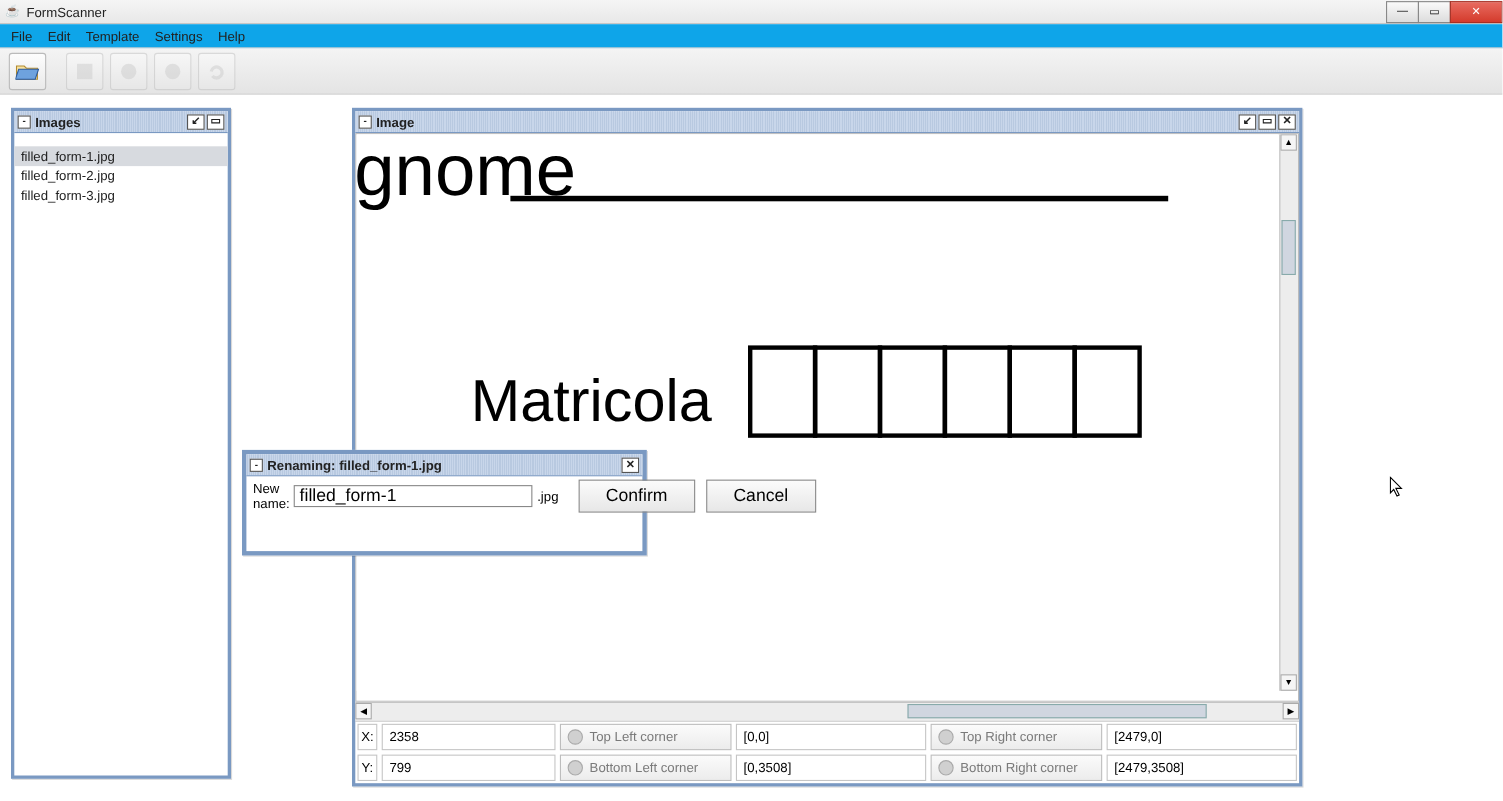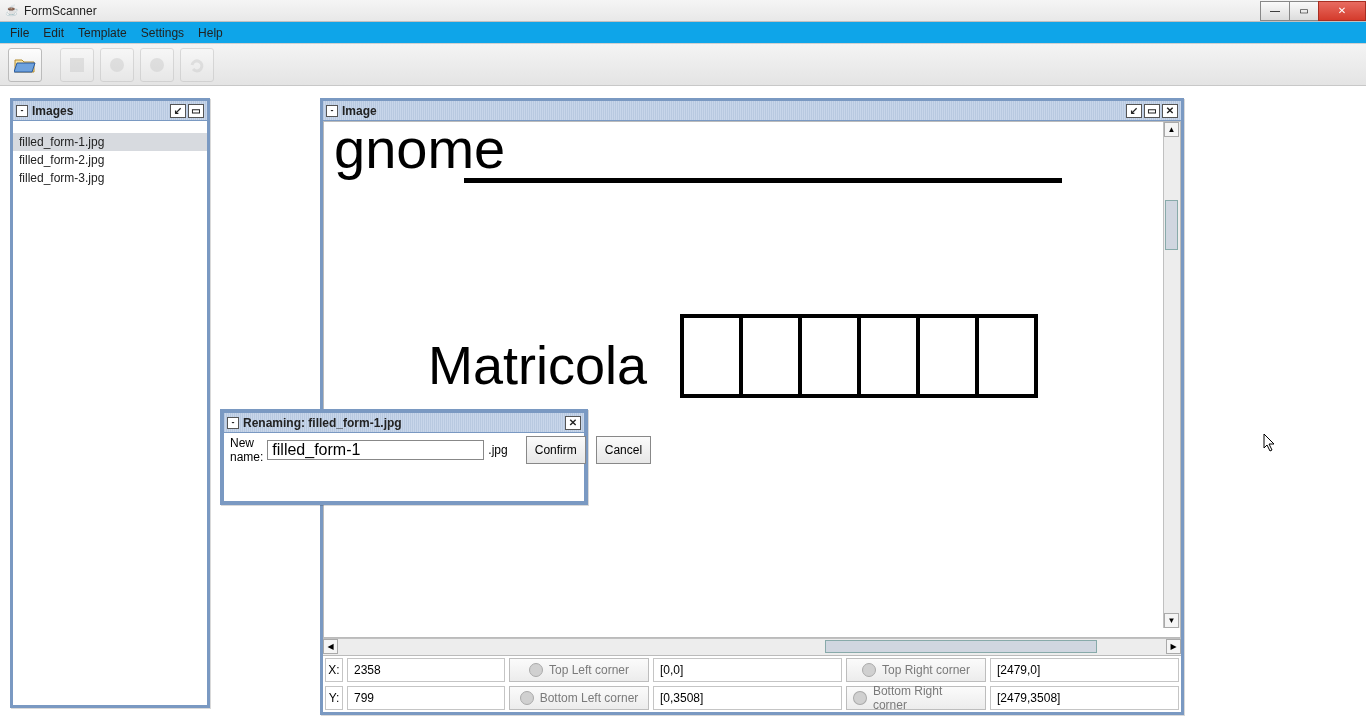--- a/index.html
+++ b/index.html
@@ -37,21 +37,21 @@
 .images-frame { left: 10px; top: 12px; width: 200px; height: 610px; }
 .file-list { padding: 12px 0; }
 .file-list .item { padding: 2px 6px; font-size: 12px; color: #222; }
 .file-list .item.selected { background: #d7dadf; }
 
 
 .image-frame { left: 320px; top: 12px; width: 864px; height: 617px; }
 .image-body { position: absolute; top: 20px; left: 0; right: 0; bottom: 0; display: flex; flex-direction: column; }
 .image-canvas-wrap { flex: 1; position: relative; overflow: hidden; border: 1px solid #bbb; }
 .image-canvas { position: absolute; left: 0; top: 0; width: 838px; height: 506px; background: #fff; }
-.doc-text1 { position: absolute; left: -2px; top: -6px; font-family: Arial, sans-serif; font-size: 56px; font-weight: 400; color: #000; letter-spacing: 0px; margin-left: 12px; }
+.doc-text1 { position: absolute; left: -2px; top: -6px; font-family: Arial, sans-serif; font-size: 66px; font-weight: 400; color: #000; letter-spacing: 0px; }
 .doc-underline { position: absolute; left: 140px; top: 56px; width: 598px; height: 5px; background: #000; }
 .doc-text2 { position: absolute; left: 104px; top: 212px; font-family: Arial, sans-serif; font-size: 54px; font-weight: 400; color: #000; }
 .doc-boxes { position: absolute; left: 356px; top: 192px; display: flex; }
 .doc-boxes .b { width: 63px; height: 84px; border: 4px solid #000; margin-left: -4px; }
 .doc-boxes .b:first-child { margin-left: 0; }
 
 
 .vscroll { position: absolute; right: 0; top: 0; width: 17px; height: 506px; background: #ededed; border-left: 1px solid #c0c0c0; }
 .vscroll .arrow { width: 15px; height: 15px; background: #f5f5f5; border: 1px solid #aaa; position: absolute; left: 0; display:flex; align-items:center; justify-content:center; font-size:8px; }
 .vscroll .arrow.up { top: 0; } .vscroll .arrow.down { bottom: 0; }
@@ -60,31 +60,31 @@
 .hscroll .arrow { width: 15px; height: 15px; background: #f5f5f5; border: 1px solid #aaa; position: absolute; top: 0; display:flex; align-items:center; justify-content:center; font-size:8px; }
 .hscroll .arrow.l { left: 0; } .hscroll .arrow.r { right: 0; }
 .hscroll .thumb { position: absolute; top: 1px; left: 502px; width: 272px; height: 13px; background: #d0d6e0; border: 1px solid #8aa; }
 
 
 .status-grid { border-top: 1px solid #bbb; }
 .status-row { display: flex; height: 28px; }
 .status-cell { border: 1px solid #c5c5c5; margin: 2px; display: flex; align-items: center; padding: 0 6px; font-size: 12px; background: #fff; }
 .sc-label { width: 18px; justify-content: center; padding:0; }
 .sc-val { width: 158px; }
-.sc-btn { width: 140px; justify-content: center; background: linear-gradient(to bottom,#fbfbfb,#ececec); border:1px solid #bdbdbd; color:#7a7a7a; gap:6px; }
+.sc-btn { width: 156px; background: linear-gradient(to bottom,#fbfbfb,#ececec); border:1px solid #bdbdbd; color:#7a7a7a; gap:6px; }
 .sc-btn .o { width:14px; height:14px; border-radius:50%; background:#d0d0d0; border:1px solid #aaa; }
 .sc-coord { flex:1;text-align:right; }
 
 
 .rename-frame { left: 220px; top: 323px; width: 368px; height: 96px; border-width:4px; }
 .rename-body { padding: 3px 6px 6px 6px; display:flex; flex-direction:row; gap:10px; }
 .rename-row { display: flex; align-items: center; gap: 4px; font-size: 12px; }
 .rename-row input { flex: 1; border: 1px solid #888; padding: 2px 4px; font-size: 16px; height: 20px; font-family: inherit; }
 .rename-buttons { display: flex; gap: 10px; padding-left: 8px; }
-.rename-buttons button { padding: 5px 8px; font-size: 12px; border: 1px solid #888; background: linear-gradient(to bottom,#fbfbfb,#e7e7e7); cursor: pointer; }
+.rename-buttons button { padding: 5px 24px; font-size: 16px; border: 1px solid #888; background: linear-gradient(to bottom,#fbfbfb,#e7e7e7); cursor: pointer; }
 
 .cursor-ptr { position: absolute; left: 1263px; top: 433px; width: 14px; height: 20px; pointer-events:none; }
 </style>
 </head>
 <body>
 
 <div class="titlebar">
   <span class="app-icon">☕</span>
   <span class="title">FormScanner</span>
   <div class="win-controls">

